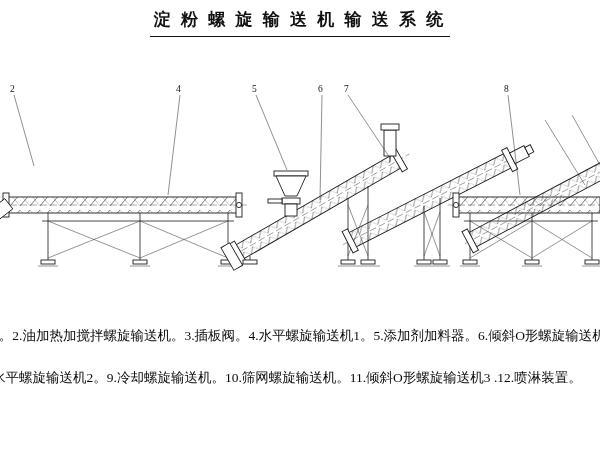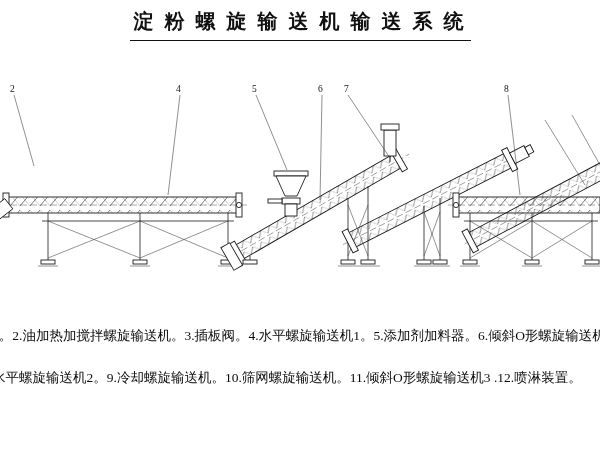--- a/index.html
+++ b/index.html
@@ -4,21 +4,21 @@
 <style>
   html,body{margin:0;padding:0;background:#e8e8e8;}
   .page{
     position:relative;width:600px;height:450px;background:#ffffff;
     overflow:hidden;font-family:"Liberation Serif","DejaVu Serif",serif;color:#111;
   }
   .title{
     position:absolute;top:8px;left:0;width:100%;text-align:center;
   }
   .title span{
-    display:inline-block;font-size:20px;font-weight:bold;letter-spacing:3px;
+    display:inline-block;font-size:17px;font-weight:bold;letter-spacing:3px;
     border-bottom:1.5px solid #111;padding:0 4px 5px 4px;
   }
   .drawing{position:absolute;left:0;top:0;width:600px;height:450px;}
   .legend{position:absolute;left:0;width:640px;}
   .legend-line{
     position:absolute;left:-8px;white-space:nowrap;font-size:13.5px;color:#0a0a0a;
   }
   .legend-line.l1{top:327px;}
   .legend-line.l2{top:369px;}
 

